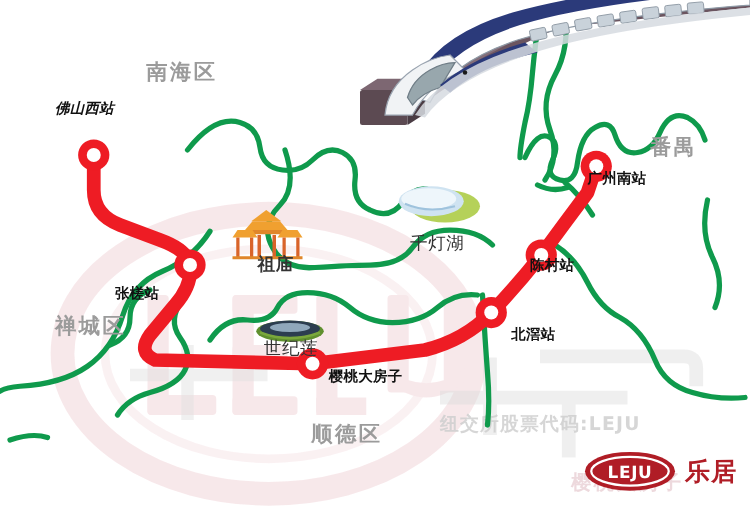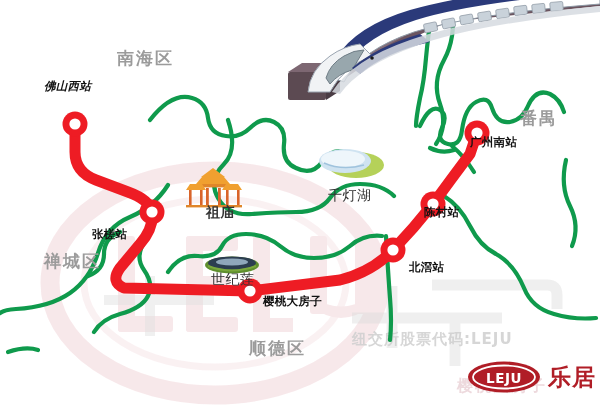--- a/index.html
+++ b/index.html
@@ -31,21 +31,21 @@
     font-size:15px;color:#cfcfcf;letter-spacing:1px;font-weight:bold;
     opacity:.85;
   }
   .wm-sub{
     font-size:16px;color:#e8cdd2;letter-spacing:2px;font-weight:bold;
   }
   .brand{
     position:absolute;display:flex;align-items:center;gap:6px;
   }
   .brand-cn{
-    font-size:23px;font-weight:bold;color:#b01d26;letter-spacing:1px;
+    font-size:20px;font-weight:bold;color:#b01d26;letter-spacing:1px;
   }
 </style>
 </head>
 <body>
 
 <div id="map">
 
   <svg class="layer" viewBox="0 0 600 415" xmlns="http://www.w3.org/2000/svg">
 
     <g opacity="0.55">

